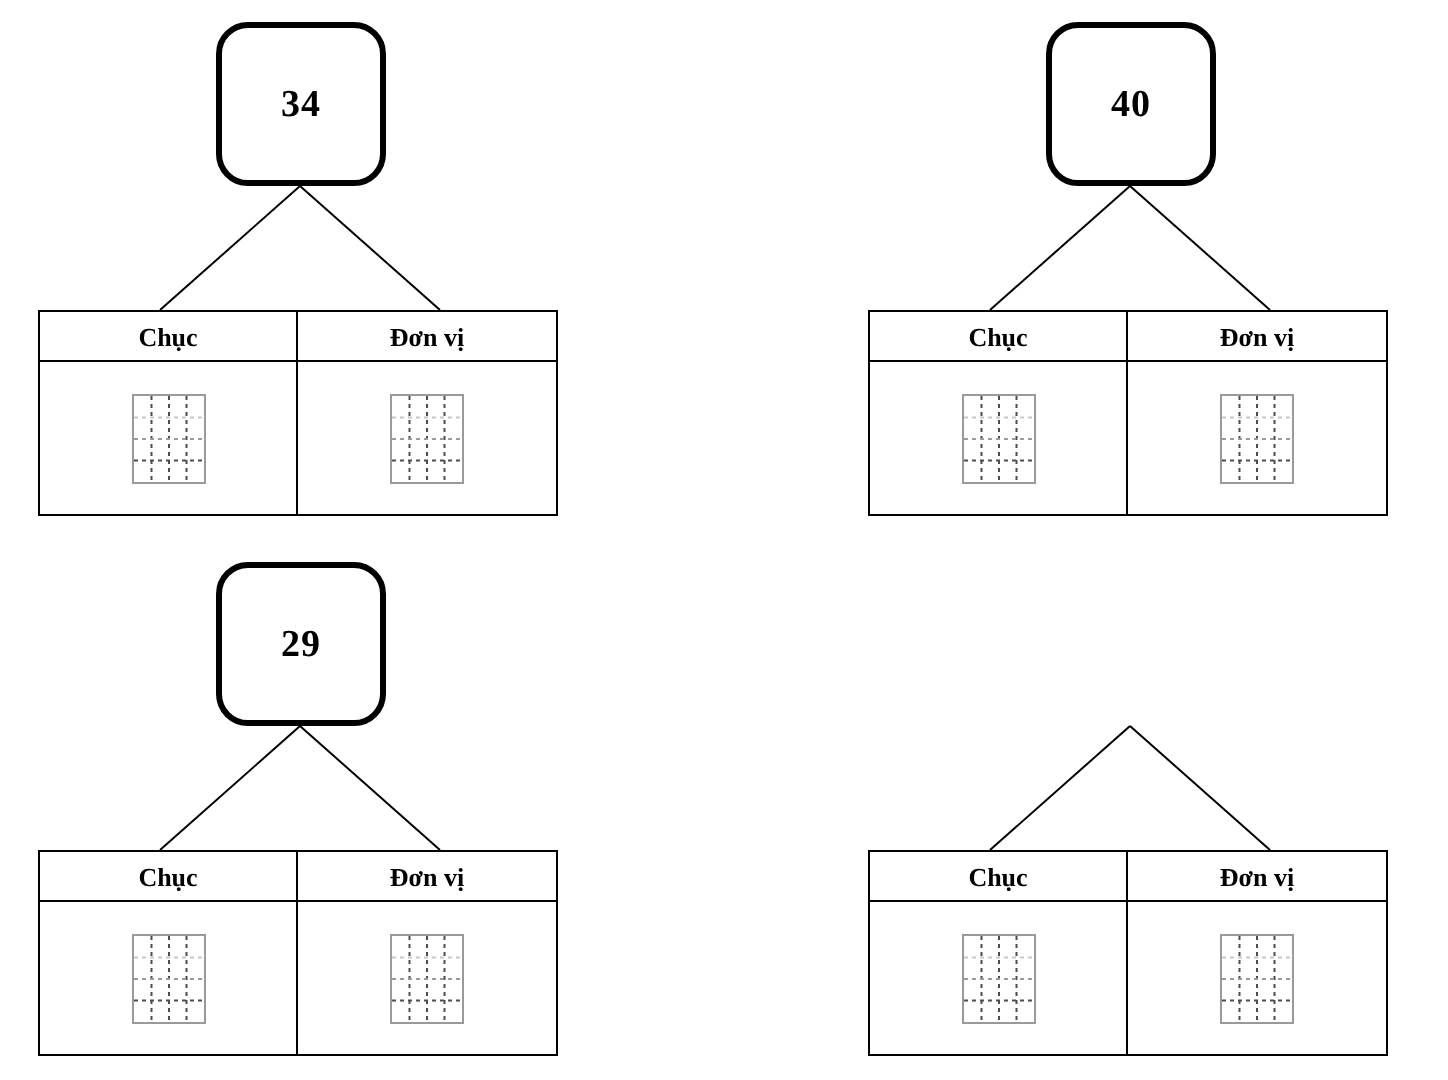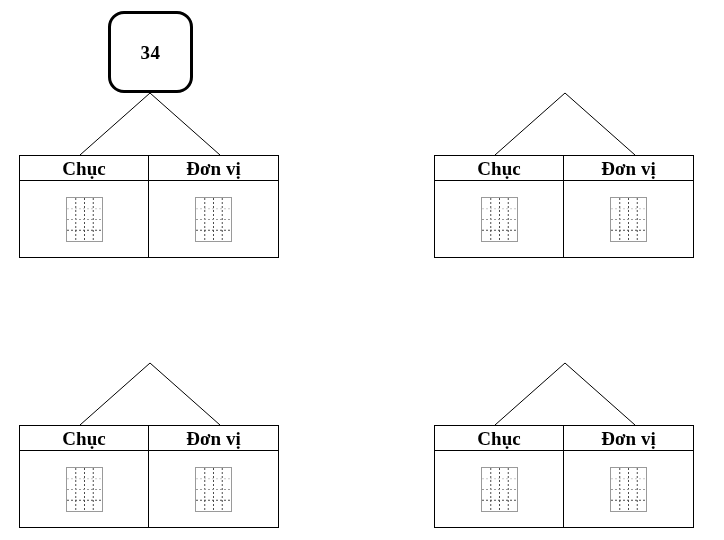--- a/index.html
+++ b/index.html
@@ -99,21 +99,21 @@
     width: 130px;
     box-sizing: border-box;
     display: flex;
     align-items: center;
     justify-content: center;
   }
   .pv-cell.cell-first {
     border-right: 1px solid #000000;
   }
   .pv-header-label {
-    font-size: 19px;
+    font-size: 13px;
     font-weight: bold;
     line-height: 1;
   }
 
   
   .answer-grid {
     width: 37px;
     height: 45px;
     box-sizing: border-box;
     border: 1px solid #9a9a9a;
@@ -176,20 +176,23 @@
               <line x1="0" y1="32.25" x2="35" y2="32.25" stroke="#4d4d4d" stroke-width="1" stroke-dasharray="2 2"></line>
             </svg>
           </div>
         </div>
       </div>
     </div>
   </div>
 
   <div class="pv-unit col-right row-top">
 
+    <div class="number-box">
+      <span class="number-box-value">40</span>
+    </div>
 
     <svg class="connectors" width="300" height="72" viewBox="0 0 300 72">
       <line x1="150" y1="5" x2="80" y2="67"></line>
       <line x1="150" y1="5" x2="220" y2="67"></line>
     </svg>
 
     <div class="pv-table">
       <div class="pv-header-row">
         <div class="pv-cell cell-first">
           <span class="pv-header-label">Chục</span>
@@ -222,20 +225,23 @@
               <line x1="0" y1="32.25" x2="35" y2="32.25" stroke="#4d4d4d" stroke-width="1" stroke-dasharray="2 2"></line>
             </svg>
           </div>
         </div>
       </div>
     </div>
   </div>
 
   <div class="pv-unit col-left row-bottom">
 
+    <div class="number-box">
+      <span class="number-box-value">29</span>
+    </div>
 
     <svg class="connectors" width="300" height="72" viewBox="0 0 300 72">
       <line x1="150" y1="5" x2="80" y2="67"></line>
       <line x1="150" y1="5" x2="220" y2="67"></line>
     </svg>
 
     <div class="pv-table">
       <div class="pv-header-row">
         <div class="pv-cell cell-first">
           <span class="pv-header-label">Chục</span>

